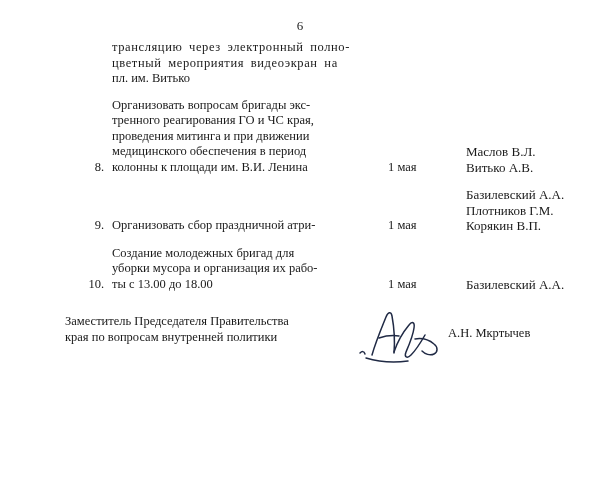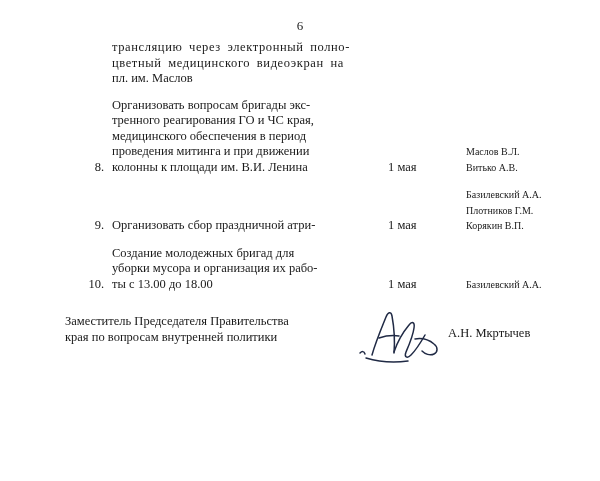--- a/index.html
+++ b/index.html
@@ -59,21 +59,21 @@
     box-sizing: border-box;
   }
   .col-date {
     width: 78px;
     flex: 0 0 78px;
     font-size: 12.5px;
     line-height: 15.5px;
   }
   .col-persons {
     flex: 1 1 auto;
-    font-size: 10px;
+    font-size: 13px;
     line-height: 15.5px;
   }
   .col-persons div {
     white-space: nowrap;
   }
   .intro-row .col-text {
     text-align: justify;
   }
   .signature-block {
     position: absolute;
@@ -119,34 +119,34 @@
 <div class="page">
 
   <div class="page-number">6</div>
 
   <div class="doc-body">
 
     <div class="row intro-row">
       <div class="col-num"></div>
       <div class="col-text">
         <span class="justified-line wide-space">трансляцию через электронный полно-</span>
-        <span class="justified-line wide-space">цветный медицинского видеоэкран на</span>
-        <span class="justified-line">пл. им. Маслов</span>
+        <span class="justified-line wide-space">цветный мероприятия видеоэкран на</span>
+        <span class="justified-line">пл. им. Витько</span>
       </div>
       <div class="col-date"></div>
       <div class="col-persons"></div>
     </div>
 
     <div class="row" style="margin-top:9px;">
       <div class="col-num">8.</div>
       <div class="col-text">
         <span class="justified-line">Организовать вопросам бригады экс-</span>
         <span class="justified-line">тренного реагирования ГО и ЧС края,</span>
+        <span class="justified-line">проведения митинга и  при движении</span>
         <span class="justified-line">медицинского обеспечения в период</span>
-        <span class="justified-line">проведения митинга и  при движении</span>
         <span class="justified-line">колонны к площади им. В.И. Ленина</span>
       </div>
       <div class="col-date">1 мая</div>
       <div class="col-persons">
         <div>Маслов В.Л.</div>
         <div>Витько А.В.</div>
       </div>
     </div>
 
     <div class="row" style="margin-top:12px;">

